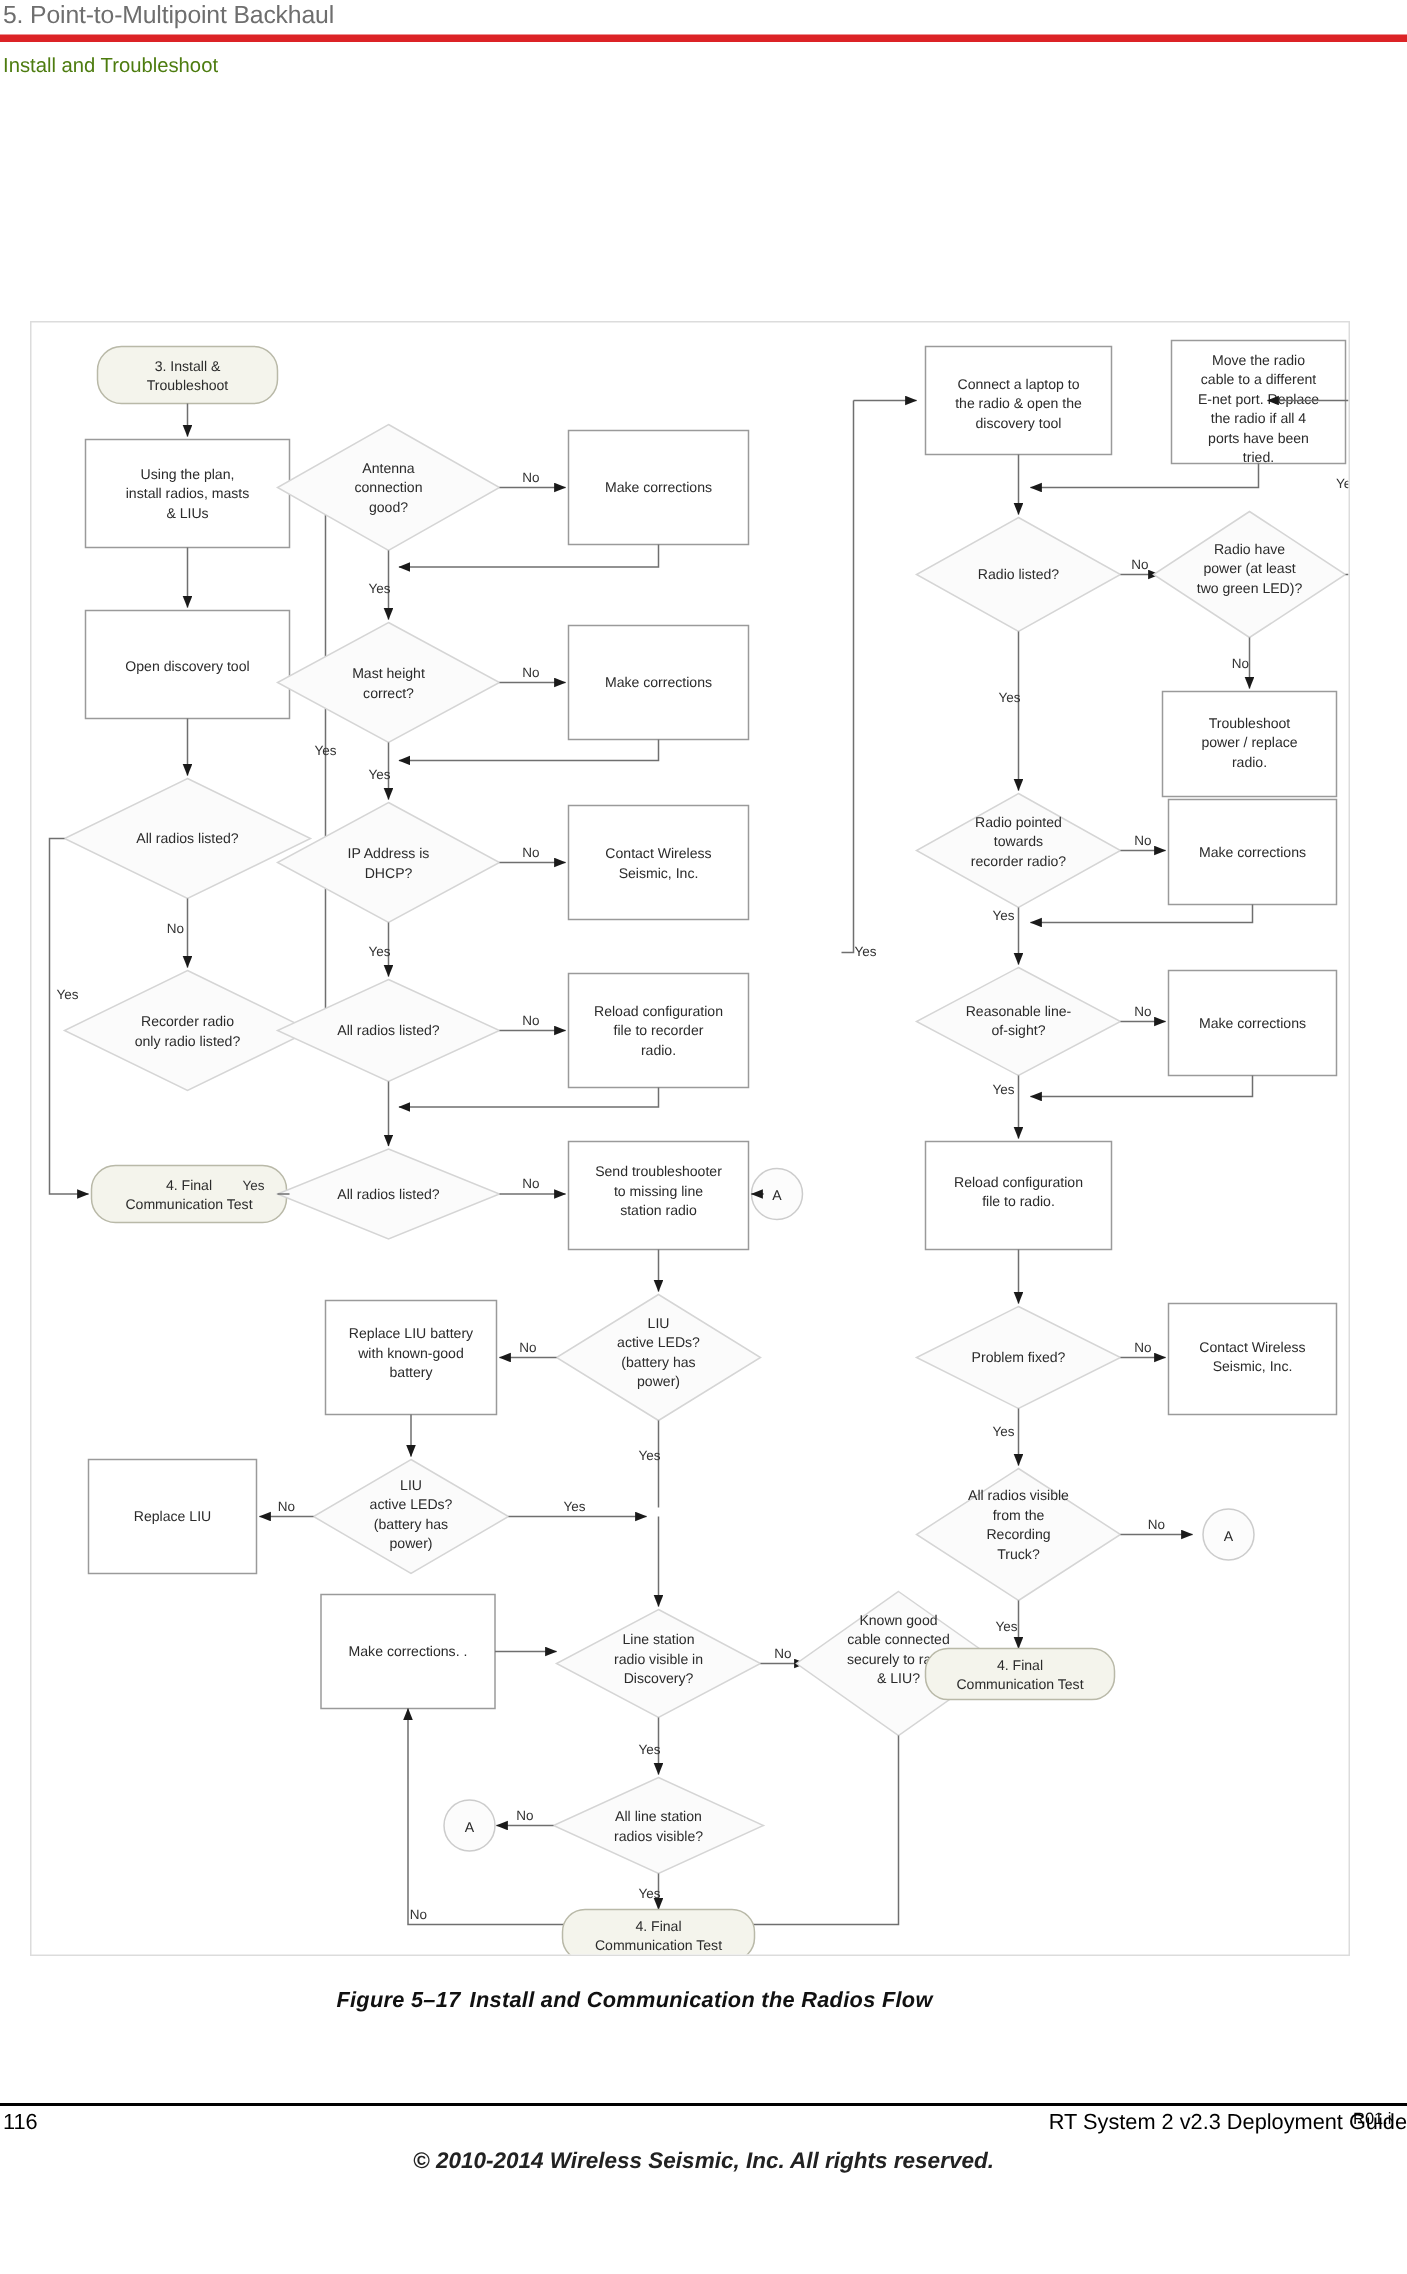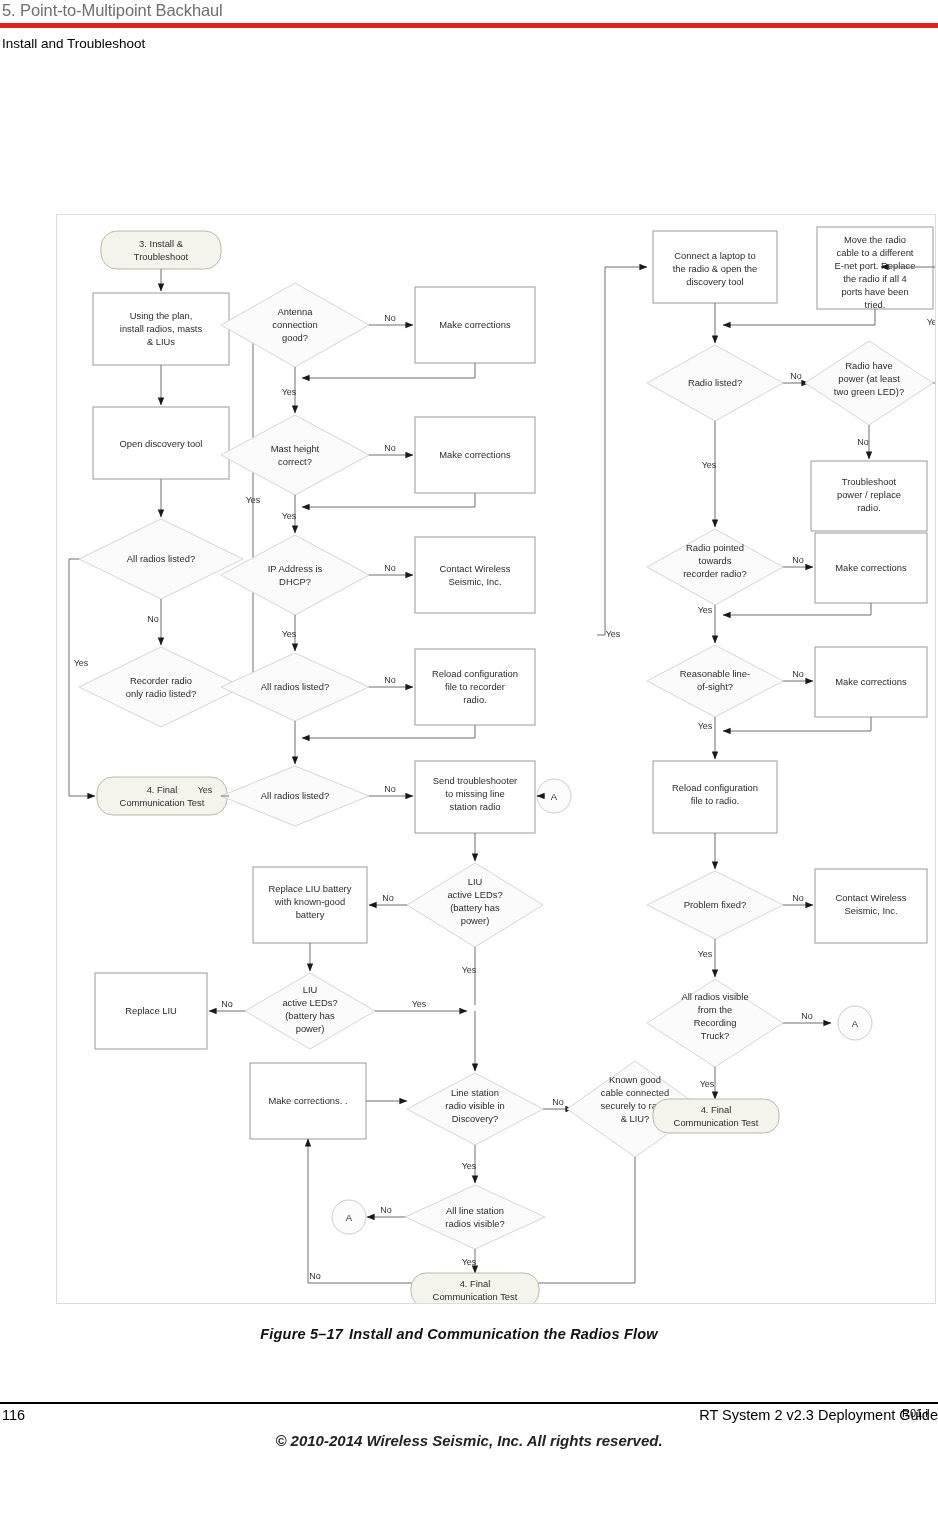--- a/index.html
+++ b/index.html
@@ -29,32 +29,31 @@
     letter-spacing: -0.1px;
     white-space: nowrap;
   }
   .header-rule {
     height: 5px;
     background: #dc2326;
     width: 938px;
   }
   .section-title {
     font-size: 13.5px;
-    color: #000000;
+    color: #4d7c0f;
     padding: 8px 16px 0 2px;
     white-space: nowrap;
   }
 
   
   .figure-block {
     position: absolute;
     left: 0;
     top: 214px;
     width: 846px;
-    padding-left: 36px;
   }
   .figure-image {
     position: relative;
     margin-left: 20px;
     width: 880px;
     height: 1090px;
     border: 1px solid #dcdcdc;
     background: #ffffff;
     box-sizing: border-box;
     overflow: hidden;

